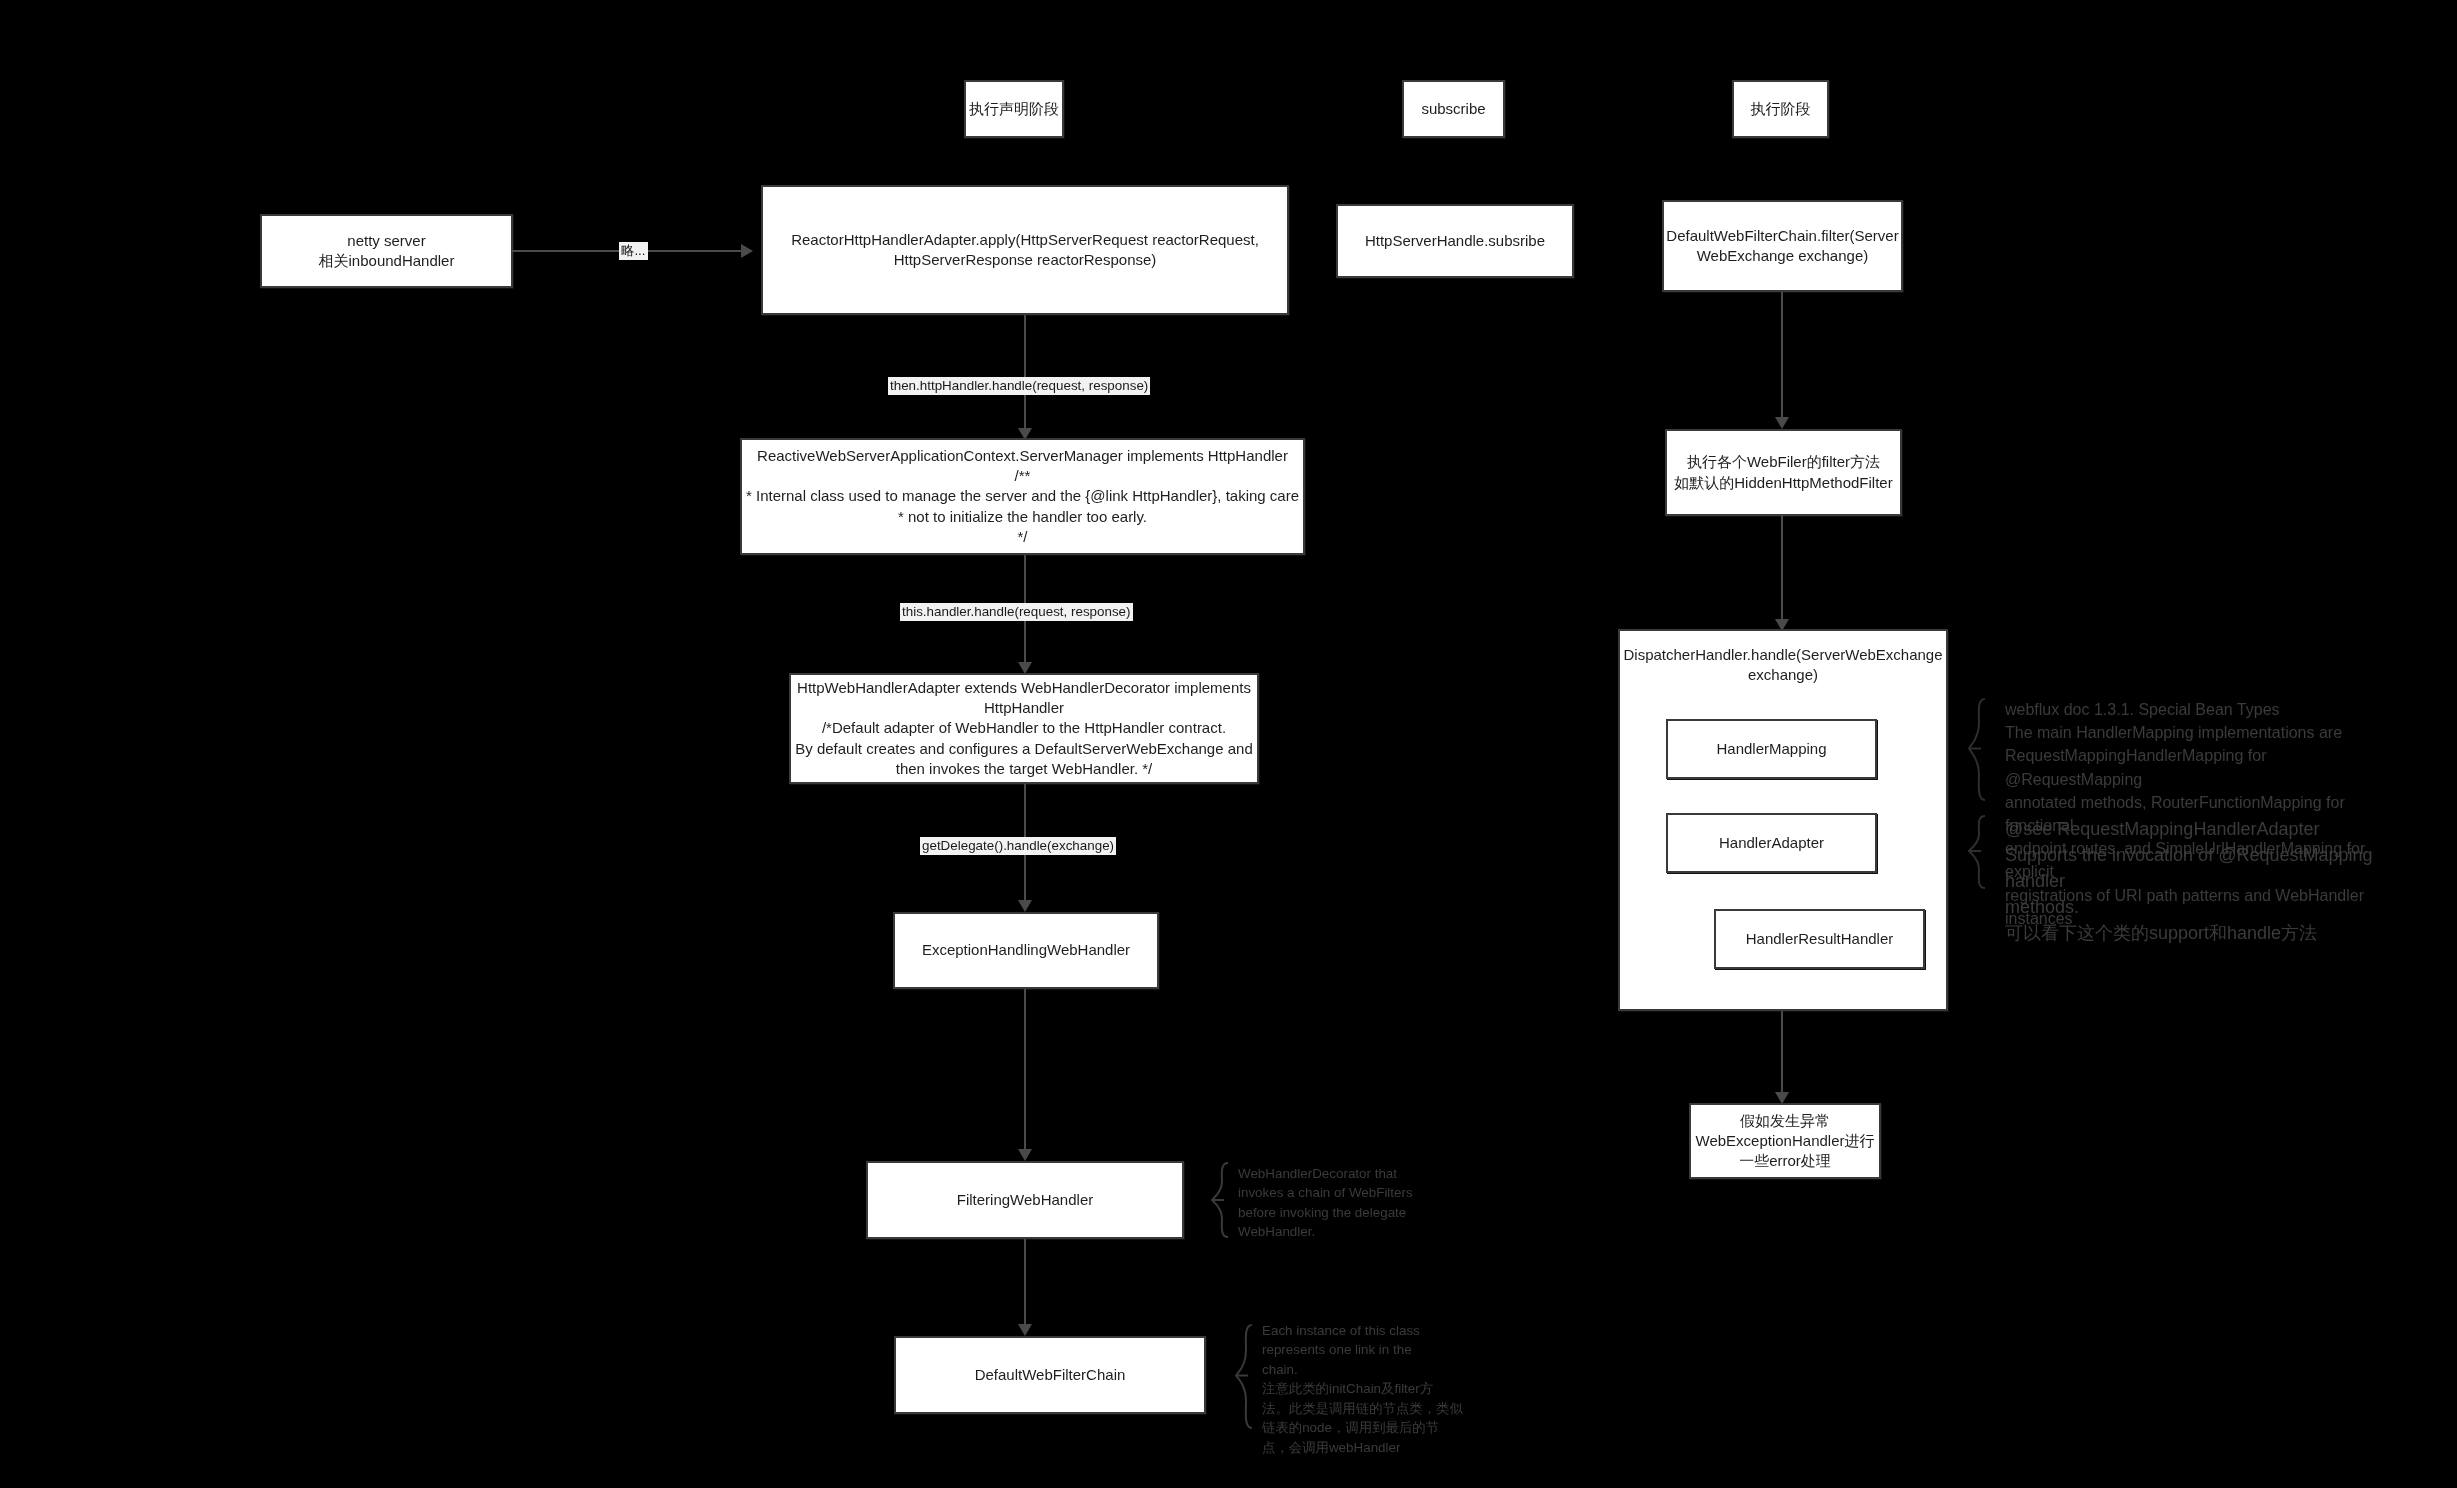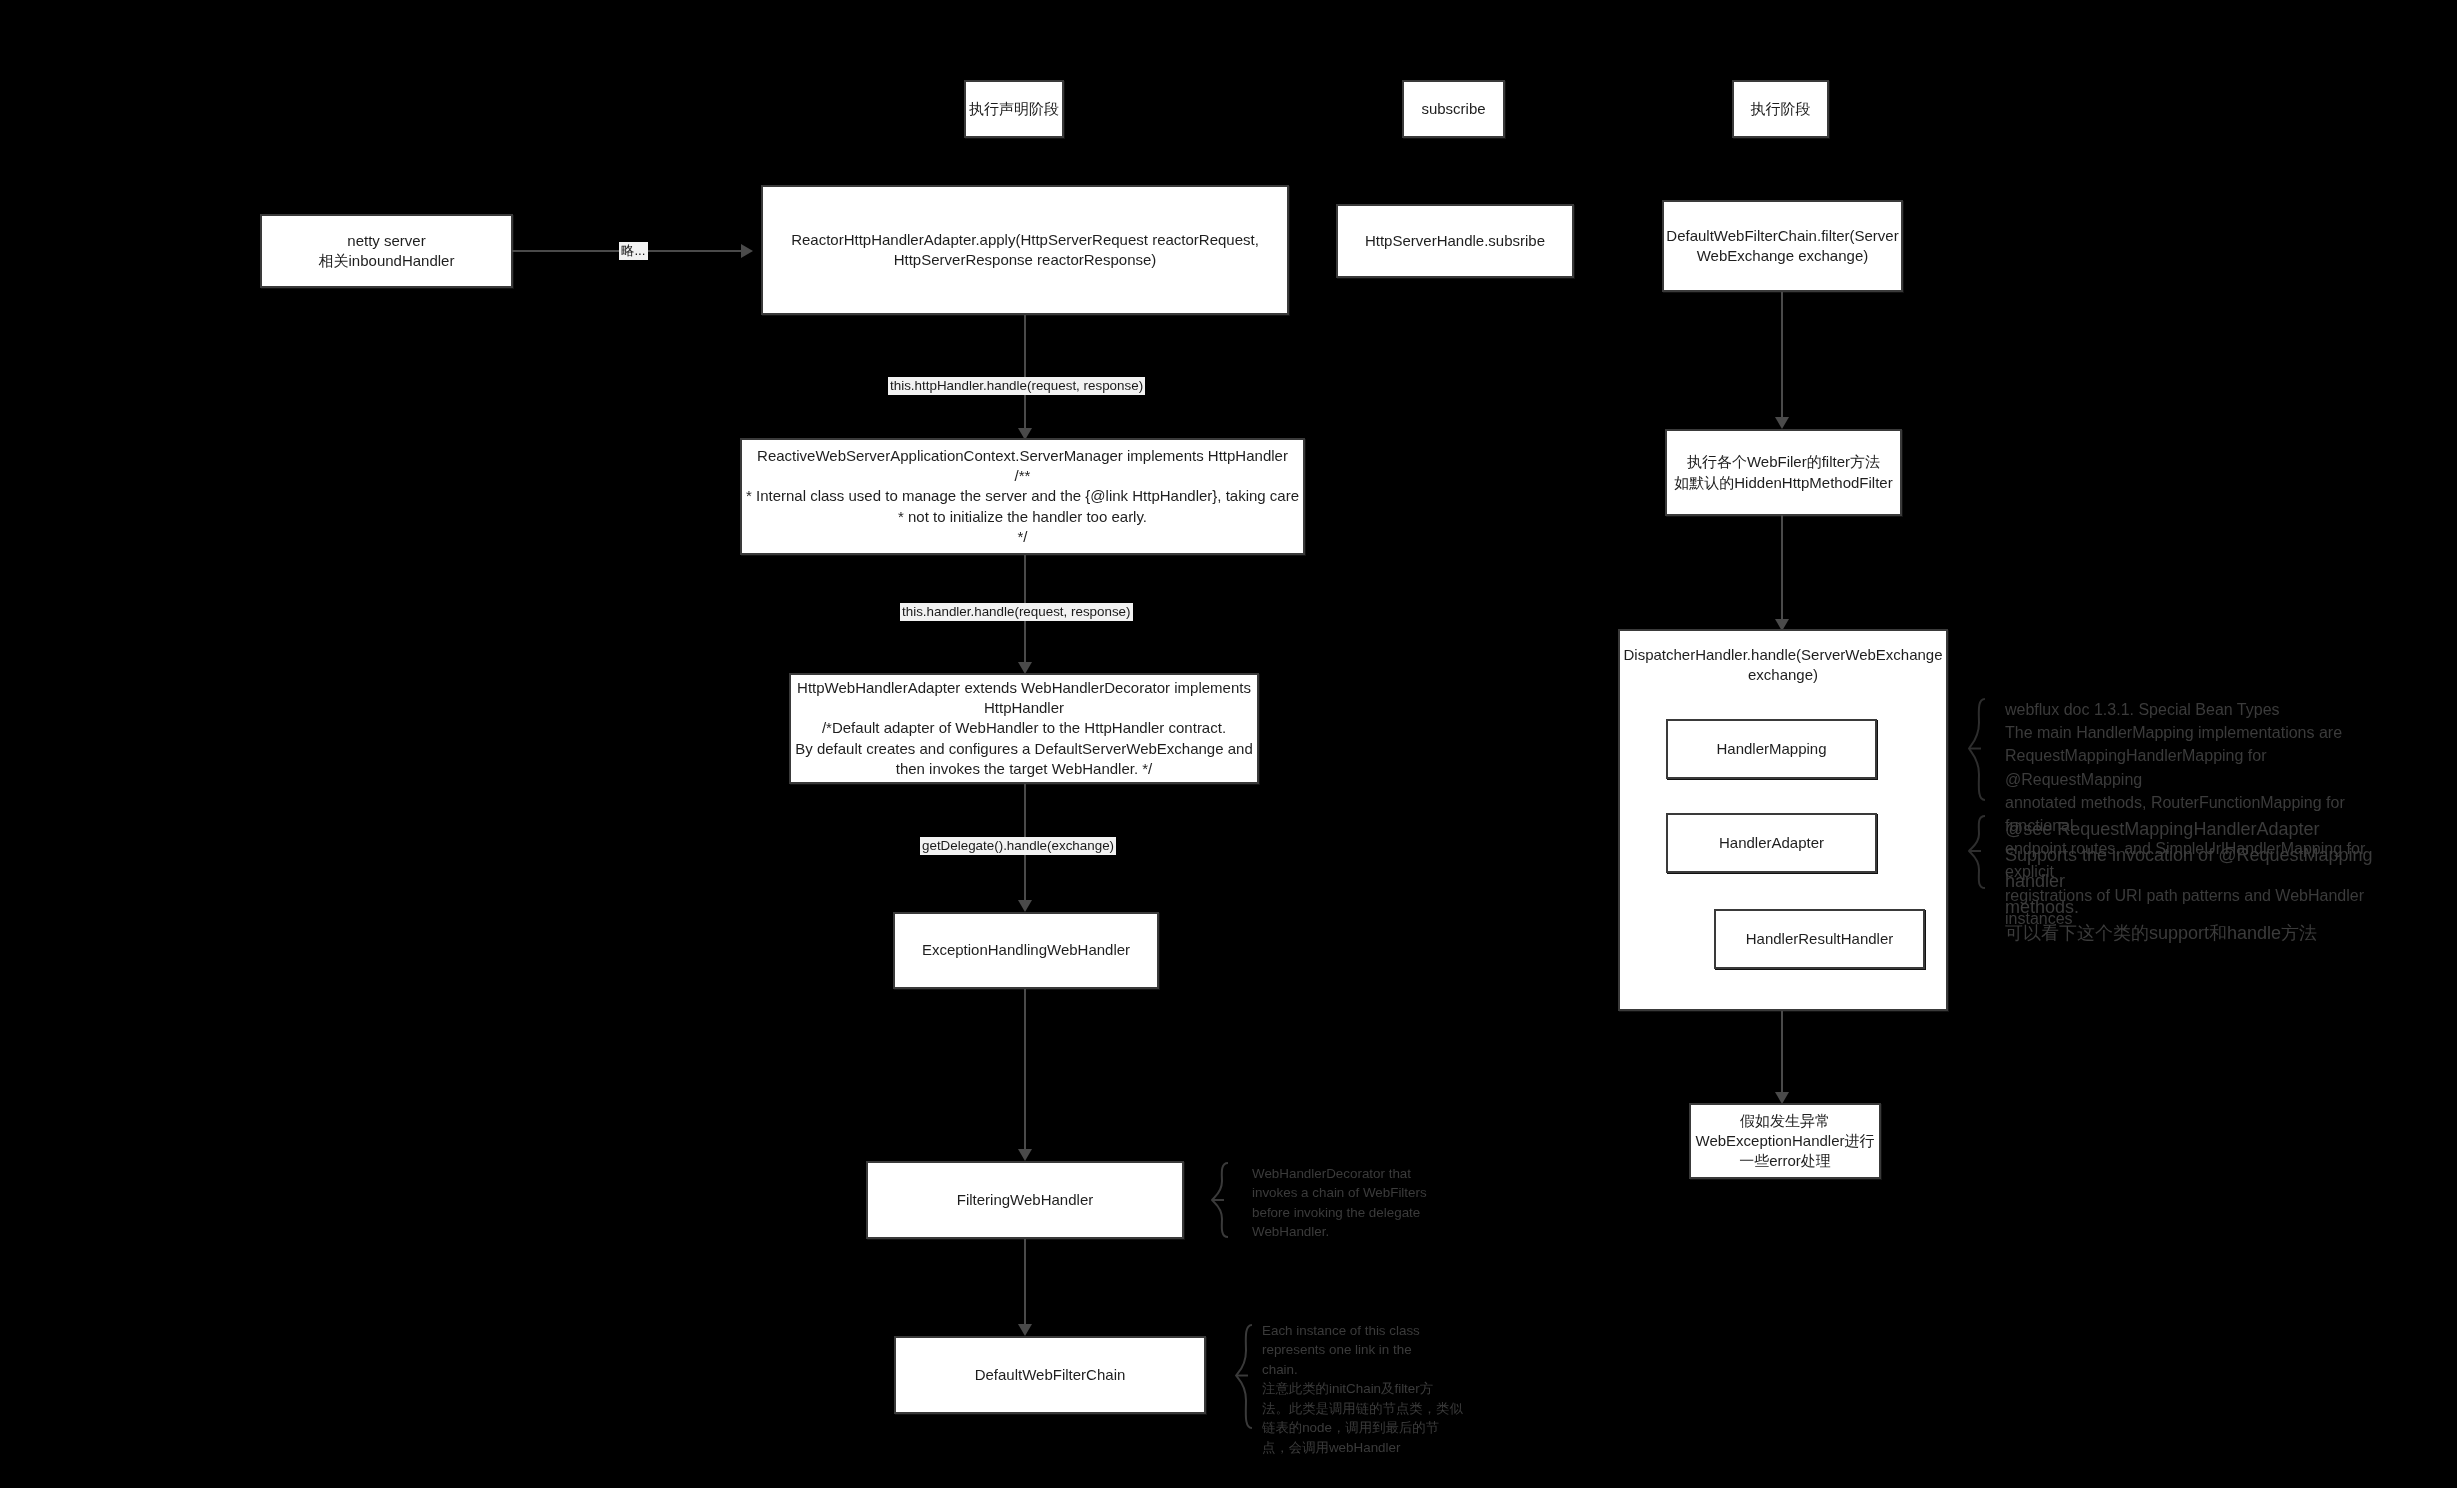--- a/index.html
+++ b/index.html
@@ -127,21 +127,21 @@
   <div class="arrow-right" style="left:741px; top:244px;"></div>
   <div class="edge-label" style="left:619px; top:242px;">略...</div>
 
   <div class="node" style="left:761px; top:185px; width:528px; height:130px;">
     <span class="ln">ReactorHttpHandlerAdapter.apply(HttpServerRequest reactorRequest,</span>
     <span class="ln">HttpServerResponse reactorResponse)</span>
   </div>
 
   <div class="vline" style="left:1024px; top:315px; height:119px;"></div>
   <div class="arrow-down" style="left:1018px; top:428px;"></div>
-  <div class="edge-label" style="left:888px; top:377px;">this.httpHandler.handle(request, response)</div>
+  <div class="edge-label" style="left:888px; top:377px;">then.httpHandler.handle(request, response)</div>
 
   <div class="node" style="left:740px; top:438px; width:565px; height:117px;">
     <span class="ln">ReactiveWebServerApplicationContext.ServerManager implements HttpHandler</span>
     <span class="gap"></span>
     <span class="ln">/**</span>
     <span class="ln">* Internal class used to manage the server and the {@link HttpHandler}, taking care</span>
     <span class="ln">* not to initialize the handler too early.</span>
     <span class="ln">*/</span>
   </div>
 
@@ -172,21 +172,21 @@
   <div class="node" style="left:866px; top:1161px; width:318px; height:78px;">
     <span class="ln">FilteringWebHandler</span>
   </div>
 
   <div class="brace" style="left:1210px; top:1161px;">
     <svg width="22" height="78" viewBox="0 0 22 78">
       <path d="M18 2 C10 2 12 14 12 20 C12 32 4 36 2 39 C4 42 12 46 12 58 C12 64 10 76 18 76" fill="none" stroke="#3a3a3a" stroke-width="2"></path>
       <line x1="2" y1="39" x2="14" y2="39" stroke="#3a3a3a" stroke-width="2"></line>
     </svg>
   </div>
-  <div class="annot" style="left:1238px; top:1164px; width:229px;margin-left:14px;">WebHandlerDecorator that
+  <div class="annot" style="left:1238px; top:1164px; width:229px;">WebHandlerDecorator that
 invokes a chain of WebFilters
 before invoking the delegate
 WebHandler.</div>
 
   <div class="vline" style="left:1024px; top:1239px; height:92px;"></div>
   <div class="arrow-down" style="left:1018px; top:1324px;"></div>
 
   <div class="node" style="left:870px; top:1336px; width:312px; height:78px;margin-left:24px;">
     <span class="ln">DefaultWebFilterChain</span>
   </div>

